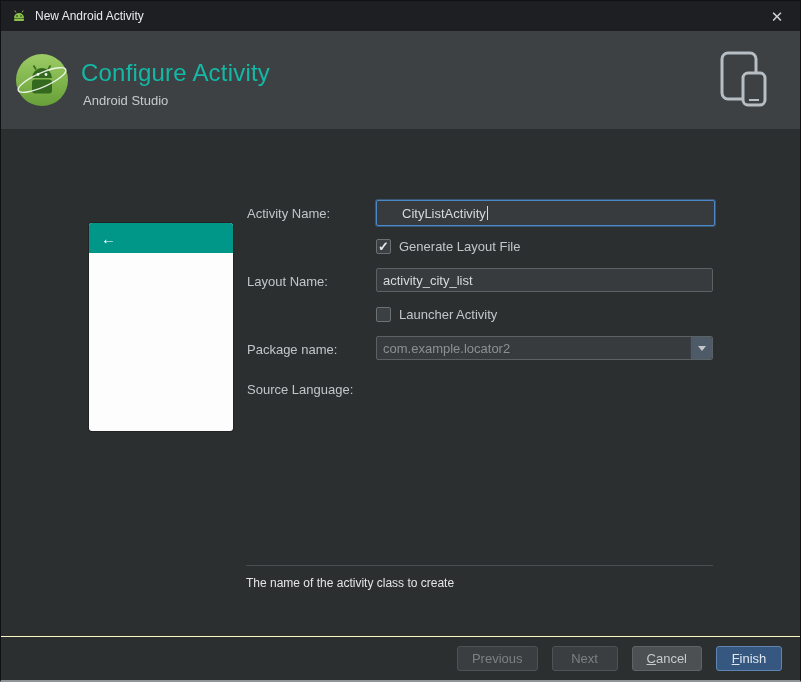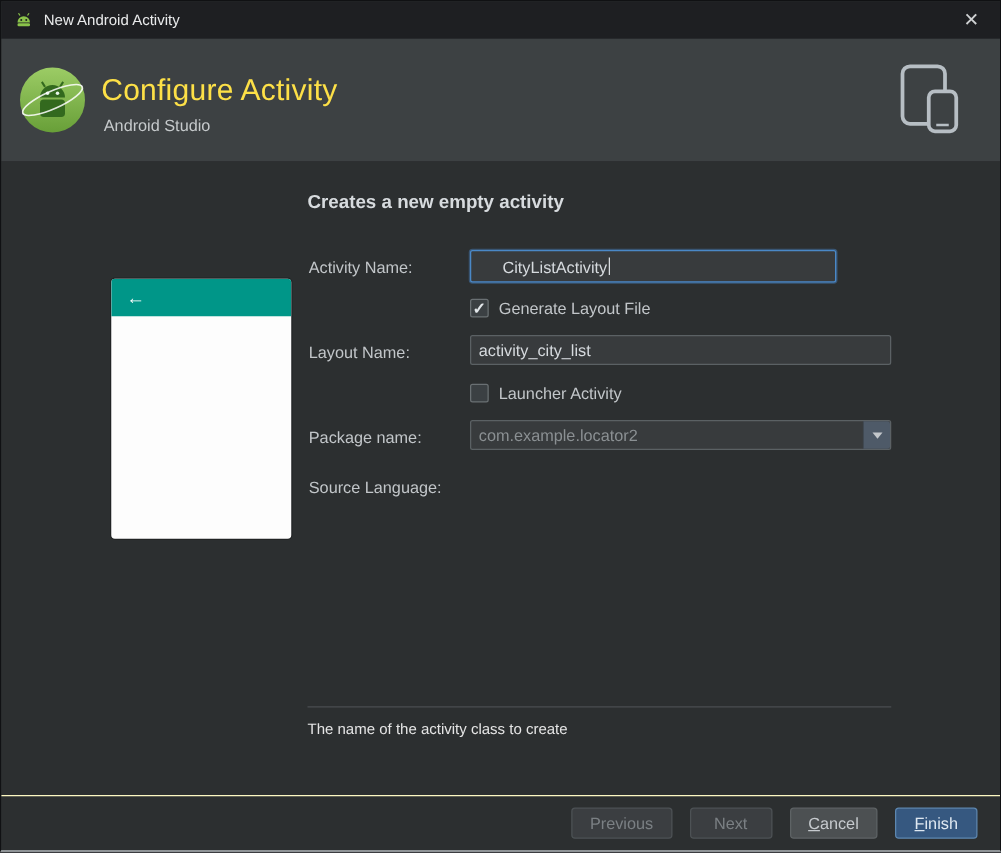--- a/index.html
+++ b/index.html
@@ -24,21 +24,21 @@
   }
 
   
   .header {
     position:absolute; top:30px; left:0; right:0; height:98px;
     background:#3d4143;
   }
   .header .logo { position:absolute; left:13px; top:21px; width:56px; height:56px; }
   .header .h-title {
     position:absolute; left:80px; top:28px;
-    font-size:24px; color:#fde047; font-weight:400; letter-spacing:.2px;
+    font-size:24px; color:#14b8a6; font-weight:400; letter-spacing:.2px;
   }
   .header .h-sub {
     position:absolute; left:82px; top:62px;
     font-size:13px; color:#c6cacc;
   }
   .header .devices { position:absolute; right:28px; top:18px; width:56px; height:60px; }
 
   
   .body { position:absolute; top:128px; left:0; right:0; bottom:44px; background:#2c2f30; }
 
@@ -65,21 +65,21 @@
   .lbl-package  { top:213px; }
   .lbl-source   { top:253px; }
 
   .field {
     position:absolute; left:375px; width:337px; height:24px;
     background:#383b3d; border:1px solid #5b6164;
     font-size:13px; color:#d6dade; display:flex; align-items:center;
     padding:0 6px; border-radius:2px;
   }
   .field.focused {
-    top:71px; height:26px; width:293px;
+    top:71px; height:26px; width:339px;
     border:1px solid #4a88c7; box-shadow:0 0 0 1px rgba(74,136,199,.45);padding-left:25px;
   }
   .caret {
     display:inline-block; width:1px; height:14px; background:#d7dbdf; margin-left:1px;
     vertical-align:middle;
   }
   .fld-layout { top:139px; }
   .combo { padding-right:11px; }
   .fld-package { top:207px; color:#8b9093; }
   .fld-source { top:247px; }
@@ -171,21 +171,20 @@
       <svg width="56" height="60" viewBox="0 0 56 60">
         <rect x="6" y="4" width="34" height="46" rx="6" fill="none" stroke="#b7bec4" stroke-width="3"></rect>
         <rect x="27" y="24" width="22" height="32" rx="5" fill="#3d4143" stroke="#b7bec4" stroke-width="3"></rect>
         <line x1="33" y1="51" x2="43" y2="51" stroke="#b7bec4" stroke-width="2"></line>
       </svg>
     </span>
   </div>
 
   <div class="body">
 
-    <div class="heading">Creates a new empty activity</div>
 
     <div class="preview">
       <div class="appbar">
         <span class="back">←</span>
       </div>
     </div>
 
     <div class="f-label lbl-activity">Activity Name:</div>
     <div class="field focused">
       <span>CityListActivity</span>

